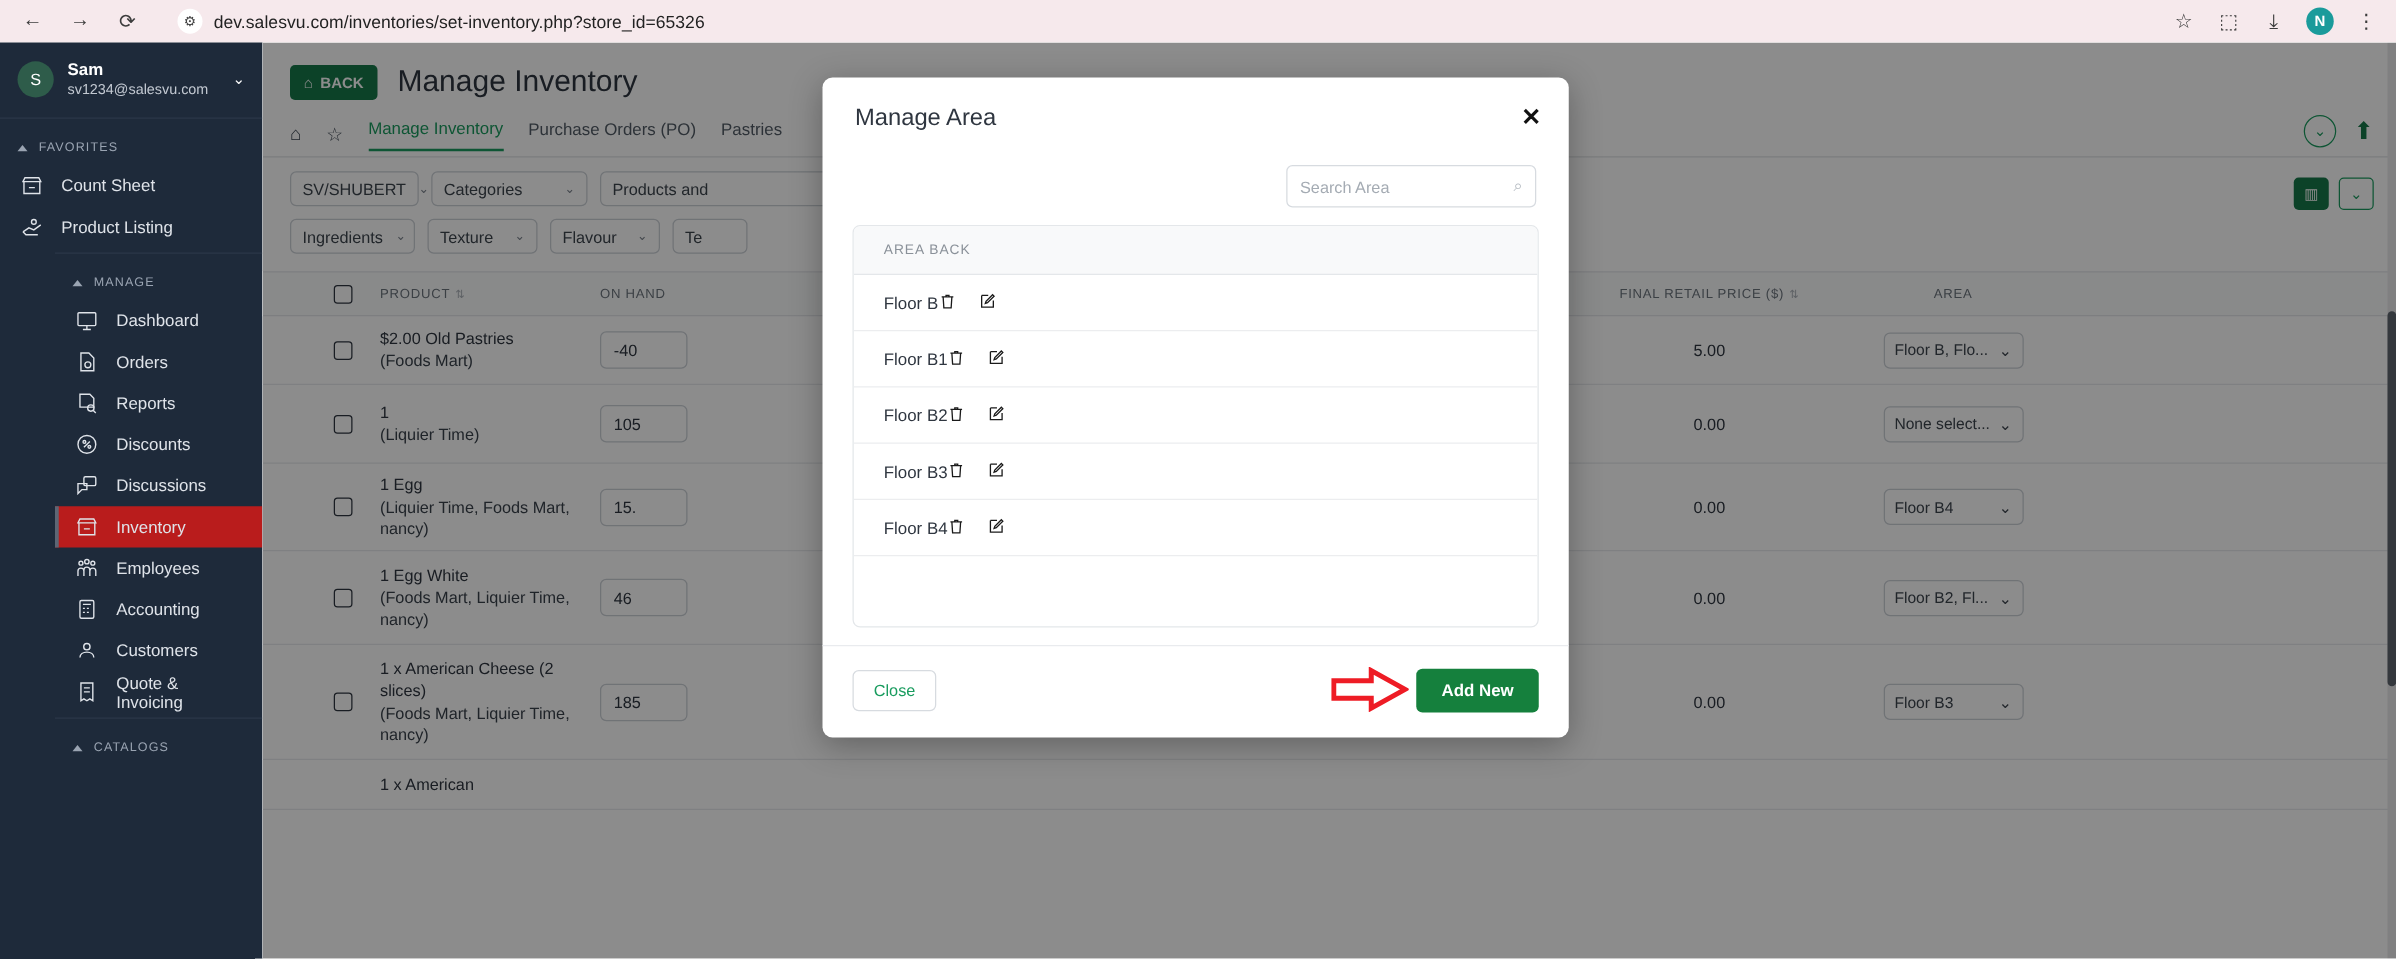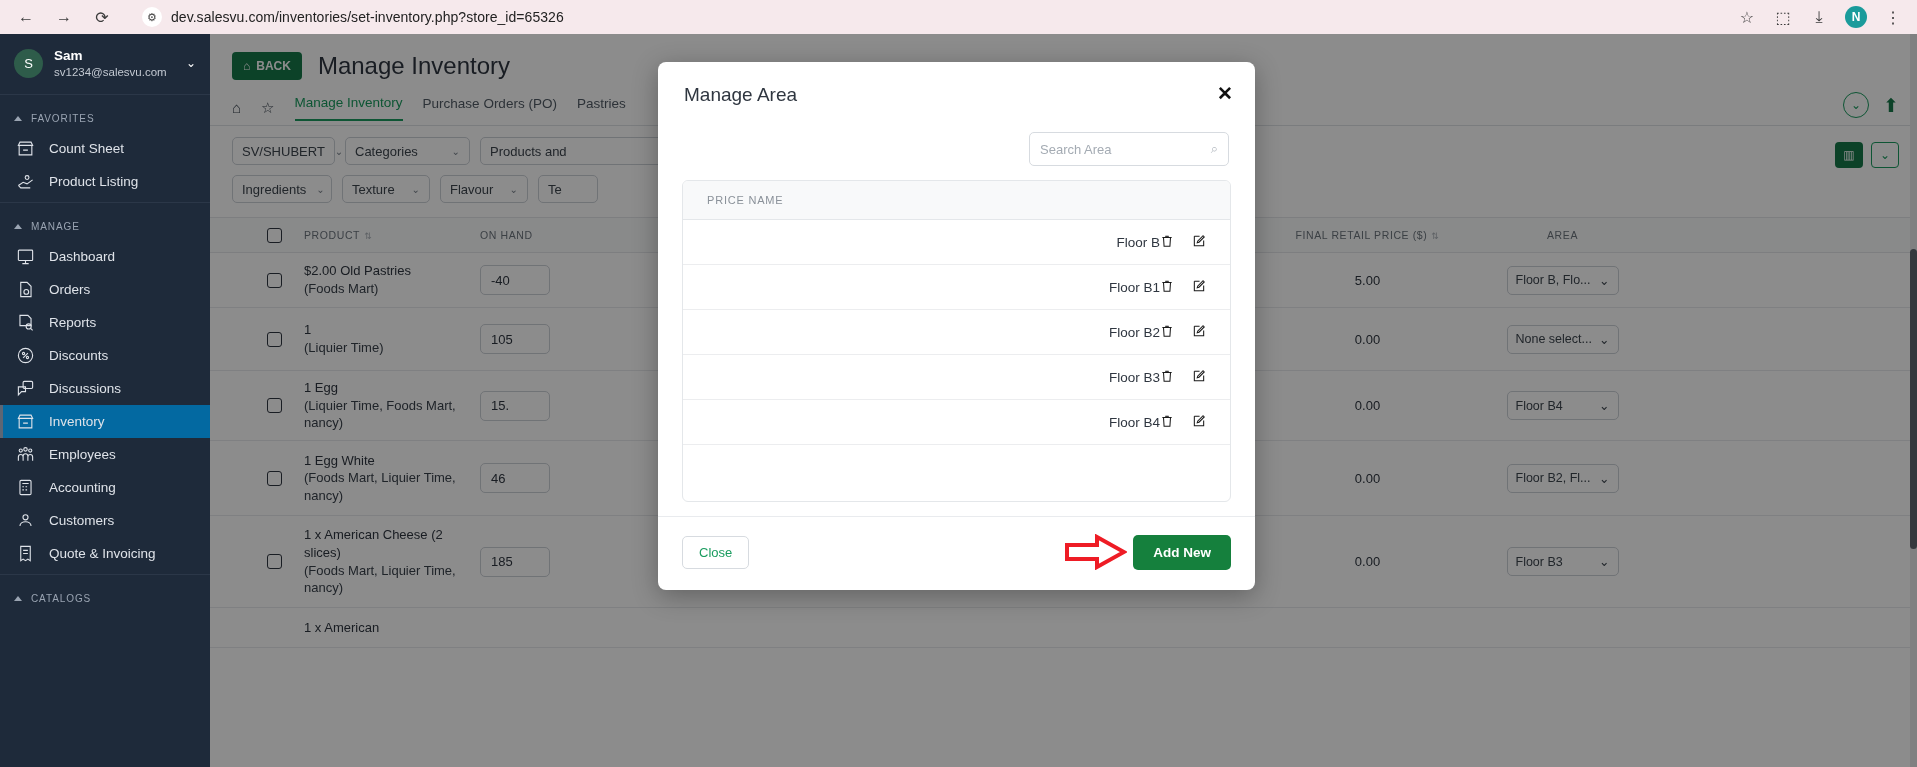--- a/index.html
+++ b/index.html
@@ -49,31 +49,31 @@
   .side-avatar {
     width: 29px; height: 29px; border-radius: 50%; background: #2e5c4a;
     color: #fff; font-size: 13px; display: flex; align-items: center;
     justify-content: center; flex: 0 0 auto;
   }
   .side-user-txt { flex: 1 1 auto; line-height: 1.3; }
   .side-name { color: #fff; font-size: 13.5px; font-weight: bold; }
   .side-email { color: #c3c9d2; font-size: 11.5px; }
   .side-caret { color: #fff; font-size: 12px; }
   .side-group { padding: 12px 0 4px 0; }
-  .side-group.bordered { border-top: 1px solid #2b3748; }
+  .side-group.bordered { border-top: 1px solid #2b3748; margin-left: 44px; }
   .side-group-title {
     color: #9aa4b2; font-size: 10px; letter-spacing: .9px;
     padding: 6px 14px 8px 14px; display: flex; align-items: center; gap: 9px;
   }
   .tri { width: 0; height: 0; border-left: 4px solid transparent; border-right: 4px solid transparent; border-bottom: 5px solid #9aa4b2; }
   .side-item {
     display: flex; align-items: center; gap: 13px;
     padding: 8px 14px; color: #dfe3e9; font-size: 13.5px; height: 33px;
   }
-  .side-item.active { background: #0369a1; border-left: 3px solid #5d6674; padding-left: 11px; }
+  .side-item.active { background: #b91c1c; border-left: 3px solid #5d6674; padding-left: 11px; }
   .side-ico { width: 22px; height: 20px; flex: 0 0 22px; display: flex; align-items: center; justify-content: center; }
   .side-ico svg { width: 19px; height: 19px; stroke: #dfe3e9; fill: none; stroke-width: 1.4; }
 
   
   .main { flex: 1 1 auto; position: relative; height: 733px; background: #fff; overflow: hidden; }
   .dim { position: absolute; inset: 0; background: rgba(0,0,0,.45); z-index: 40; pointer-events: none; }
 
   .page-head { display: flex; align-items: center; gap: 16px; padding: 18px 24px 10px 22px; }
   .back-btn {
     background: #16794a; color: #fff; font-size: 12px; border-radius: 4px;
@@ -170,21 +170,21 @@
   .search-box input::placeholder { color: #a4abb3; }
   .area-card {
     margin: 14px 24px 0 24px; border: 1px solid #e4e7ea; border-radius: 6px; overflow: hidden;
   }
   .area-head {
     background: #f8f9fa; height: 39px; display: flex; align-items: center;
     padding: 0 24px; font-size: 11px; color: #8a9199; letter-spacing: .8px;
     border-bottom: 1px solid #e4e7ea;
   }
   .area-row {
-    height: 45px; display: flex; align-items: center; justify-content: flex-end;
+    height: 45px; display: flex; align-items: center; justify-content: flex-start;
     padding: 0 24px; border-bottom: 1px solid #ecedef; font-size: 13.5px; color: #2f3640;
   }
   .area-row:last-child { border-bottom: 0; }
   .area-acts { display: flex; gap: 18px; align-items: center; }
   .area-acts svg { width: 14px; height: 14px; }
   .area-blank { height: 56px; }
   .modal-foot {
     display: flex; align-items: center; justify-content: space-between;
     padding: 18px 24px 20px 24px; border-top: 1px solid #e9ebee; margin-top: 14px; position: relative;
   }
@@ -632,21 +632,21 @@
     </div>
 
     <div class="modal-search-row">
       <div class="search-box">
         <input placeholder="Search Area" style="">
         <span style="color:#b2b8bf;font-size:13px;">⌕</span>
       </div>
     </div>
 
     <div class="area-card">
-      <div class="area-head">PRICE NAME</div>
+      <div class="area-head">AREA BACK</div>
 
       <div class="area-row">
         <span>Floor B</span>
         <span class="area-acts">
           <span>
             <svg viewBox="0 0 24 24" fill="none" stroke="#1a1a1a" stroke-width="1.8">
                 <path d="M4 6h16M10 6V4h4v2M6 6l1 15h10l1-15"></path>
               </svg>
           </span>
           <span>

